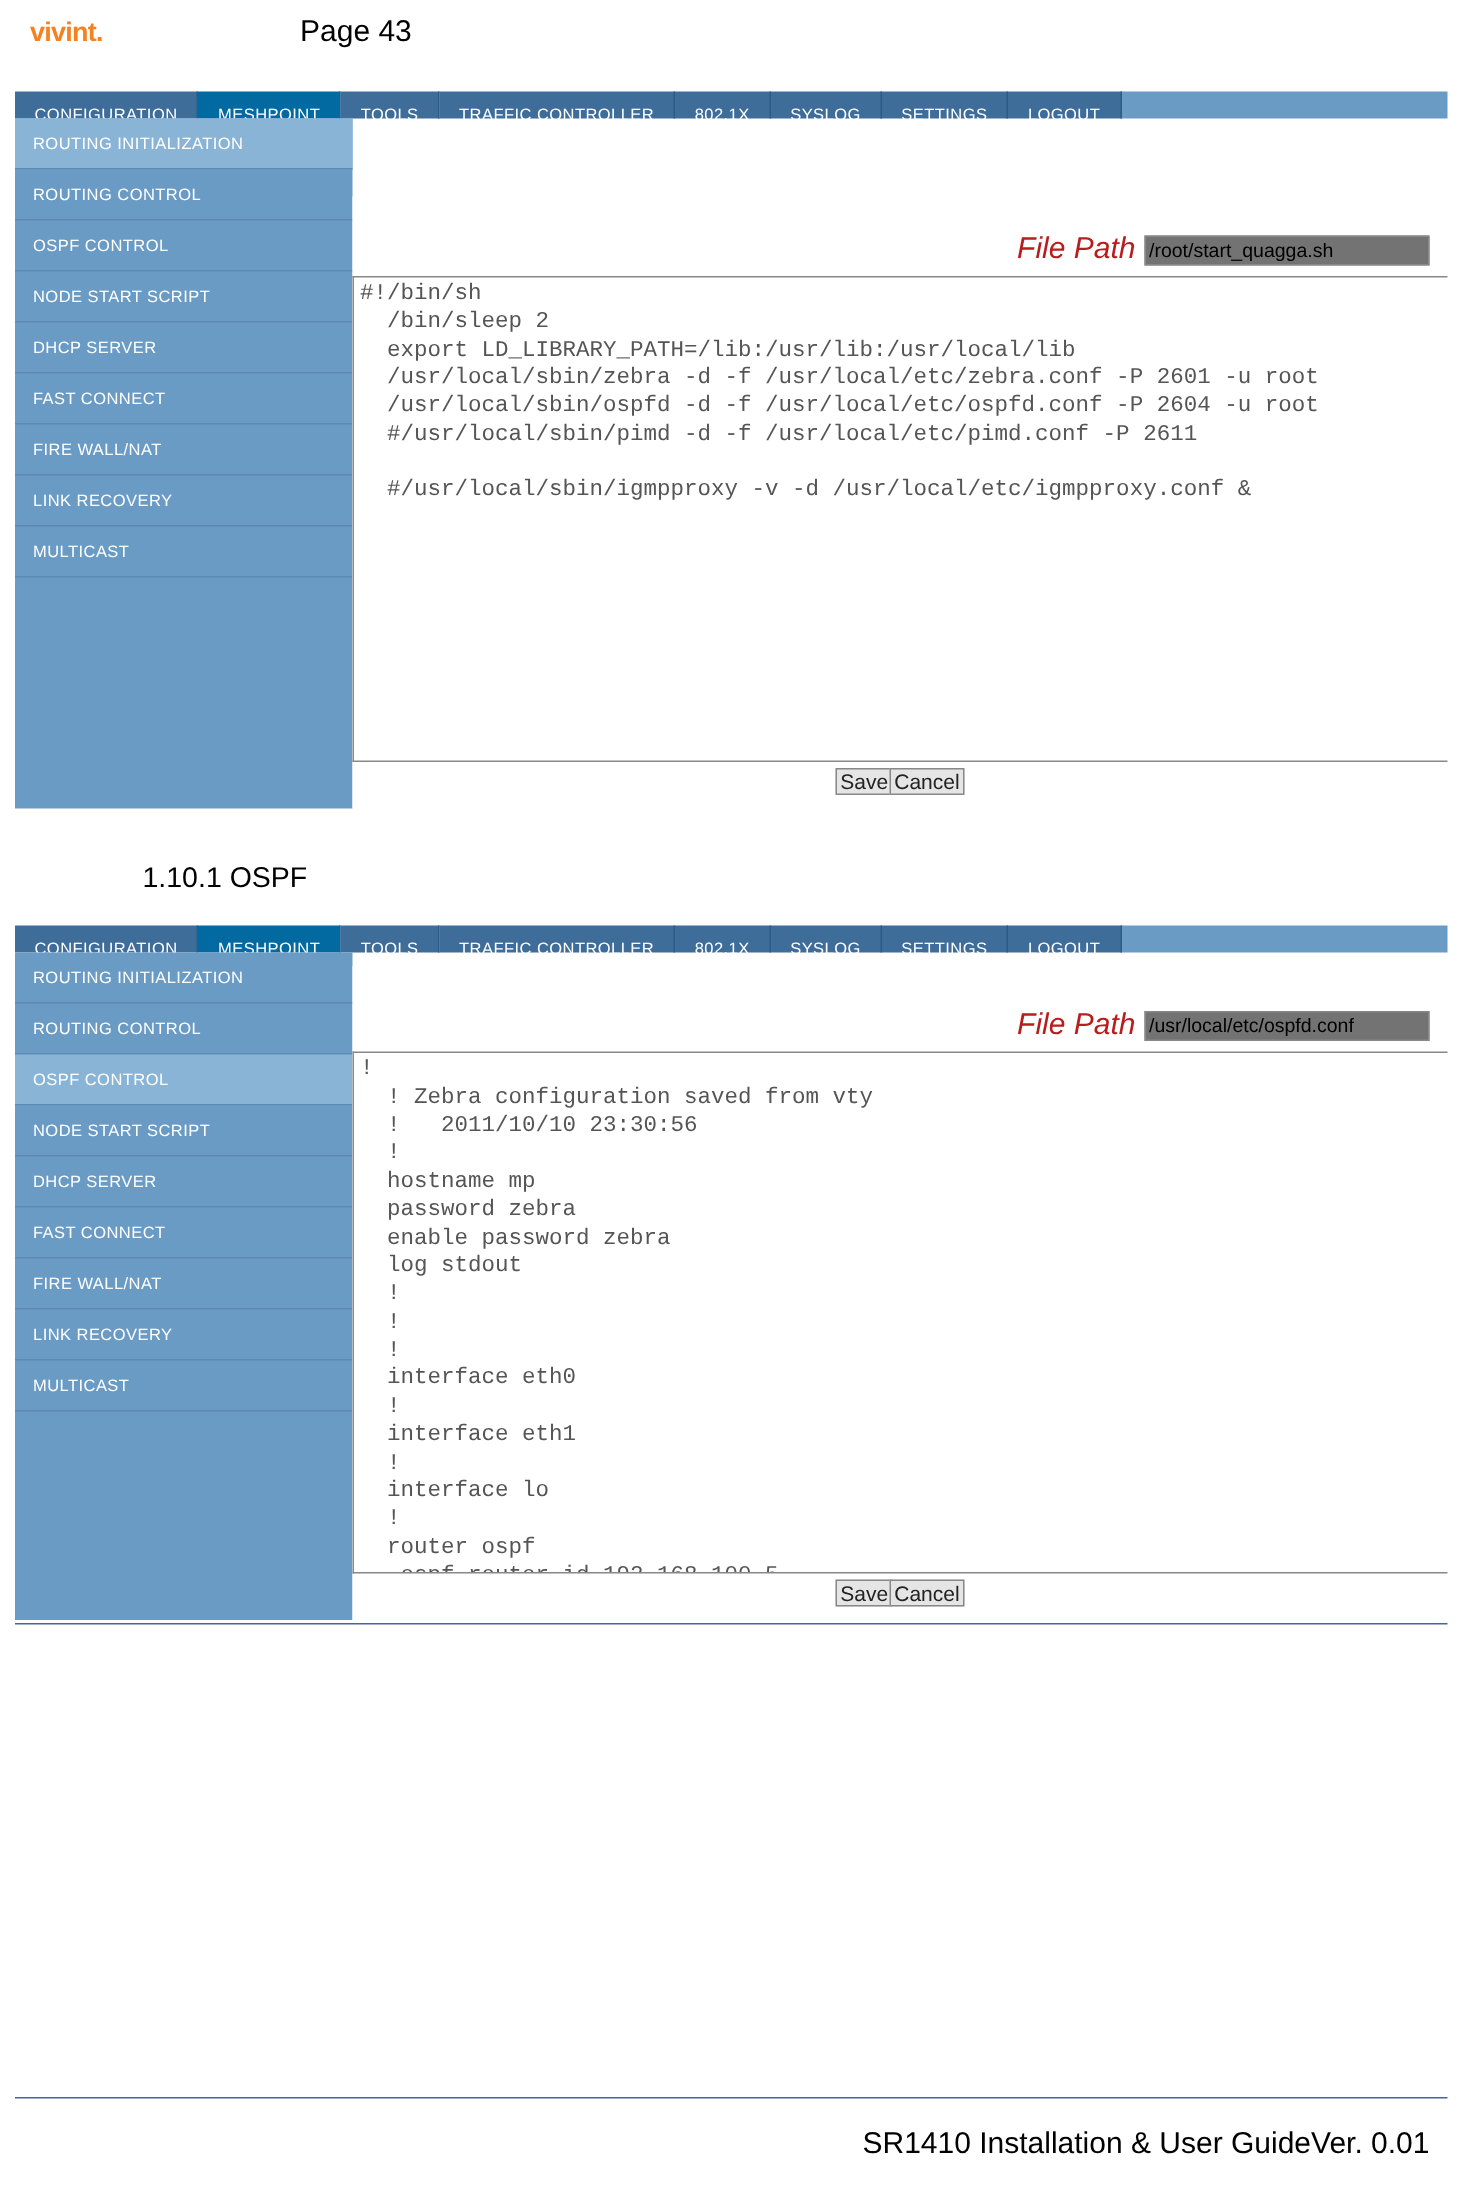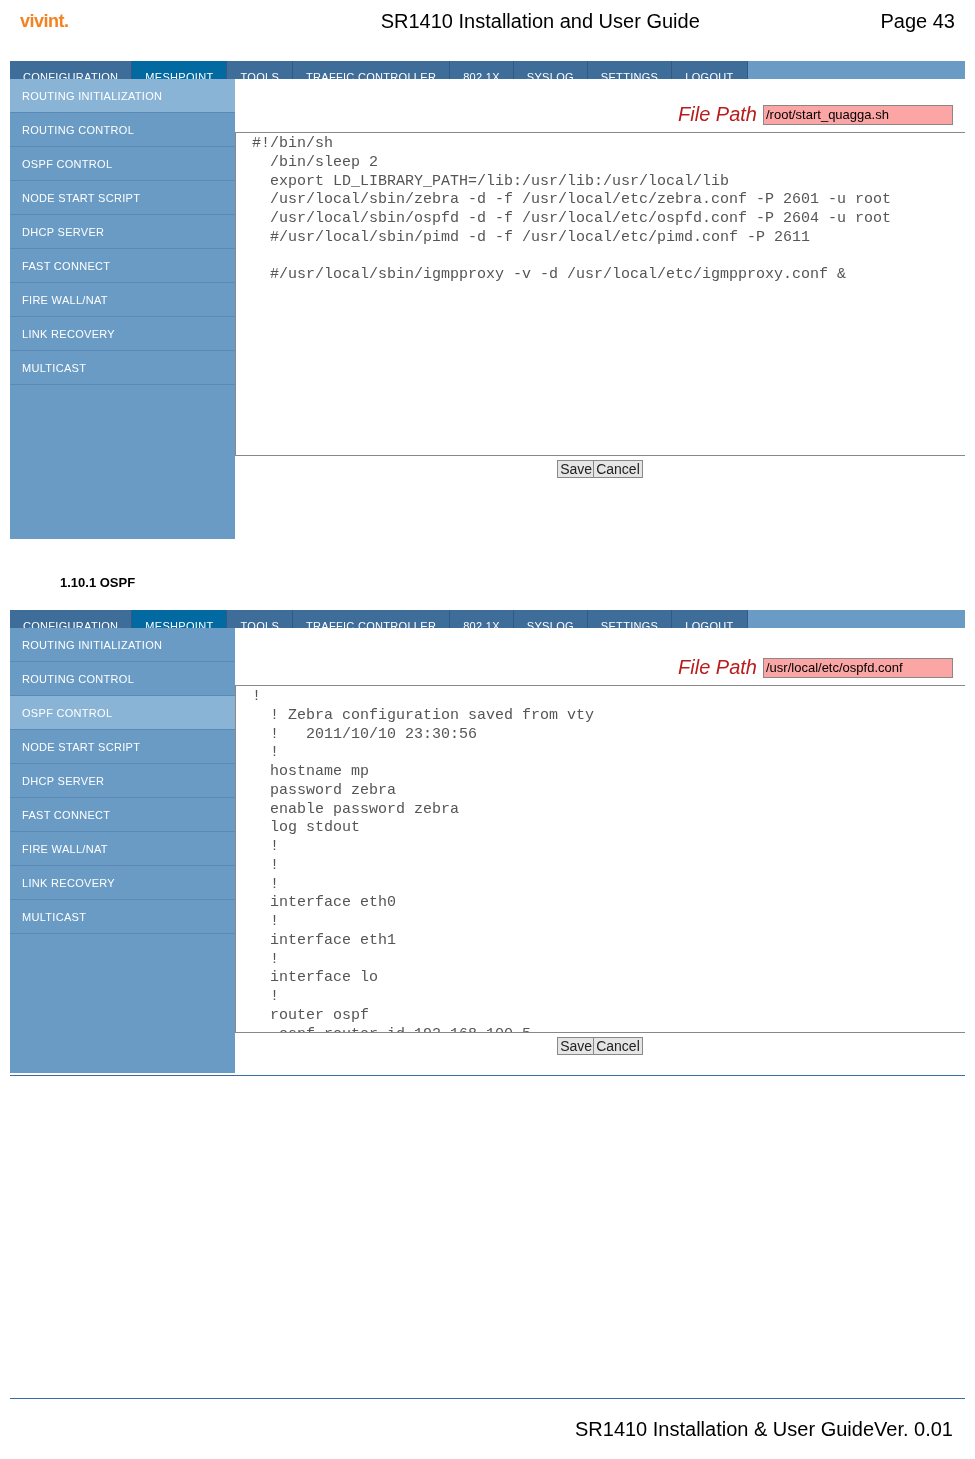--- a/index.html
+++ b/index.html
@@ -43,21 +43,21 @@
     padding: 10px 13px 0 13px;
     border-right: 1px solid #2d5a86;
     white-space: nowrap;
     letter-spacing: 0.3px;
   }
   .top-tab.active { background: #0369a1; }
   .top-spacer {
     flex: 1;
     background: #6a9bc5;
   }
-  .body-row { display: flex; }
+  .body-row { display: flex; align-items: flex-end; }
   .sidebar {
     width: 225px;
     background: #6a9bc5;
     min-height: 390px;
   }
   .panel1 .sidebar { min-height: 460px; }
   .panel2 .sidebar { min-height: 445px; }
   .side-item {
     height: 34px;
     color: #fff;
@@ -86,53 +86,53 @@
     font-family: 'Segoe UI', Arial, sans-serif;
     font-style: italic;
   }
   .file-path-input {
     font-family: Arial, sans-serif;
     font-size: 13px;
     height: 20px;
     width: 190px;
     border: 1px solid #888;
     padding: 1px 2px;
-    background: #fca5a5;
+    background: #737373;
   }
   .editor {
     border: 1px solid #888;
     border-right: none;
     background: #fff;
     font-family: "Courier New", monospace;
     font-size: 15px;
     color: #555;
-    padding: 2px 16px;
+    padding: 2px 4px;
     white-space: pre;
     overflow: hidden;
     line-height: 1.25;
   }
   .panel1 .editor { height: 324px; margin-left: 0; }
   .panel2 .editor { height: 348px; margin-left: 0; }
   .btn-row {
     text-align: center;
     padding: 4px 0 8px 0;
   }
   .btn {
     font-family: Arial, sans-serif;
     font-size: 14px;
     background: #e5e5e5;
     border: 1px solid #888;
     padding: 0px 2px;
     margin: 0 -1px;
     color: #222;
   }
   .section-heading {
-    font-size: 13px;
-    font-weight: bold;
-    margin: 36px 0 10px 60px;
+    font-size: 19px;
+    font-weight: normal;
+    margin: 36px 0 10px 95px;
   }
   .hr-bottom {
     position: absolute;
     left: 10px; right: 10px;
     bottom: 60px;
     border: none;
     border-top: 1.5px solid #3a6aa0;
   }
   .page-footer {
     position: absolute;
@@ -146,21 +146,20 @@
     border: none;
     border-top: 1.5px solid #3a6aa0;
     margin: 2px 10px 0 10px;
   }
 </style>
 </head>
 <body>
 
 <div class="page-header">
   <div class="logo">vivint.</div>
-  <div class="doc-title">SR1410 Installation and User Guide</div>
   <div class="page-num">Page 43</div>
 </div>
 
 <div class="app-panel panel1">
   <div class="top-tabs">
     <div class="top-tab">CONFIGURATION</div>
     <div class="top-tab active">MESHPOINT</div>
     <div class="top-tab">TOOLS</div>
     <div class="top-tab">TRAFFIC CONTROLLER</div>
     <div class="top-tab">802.1X</div>

